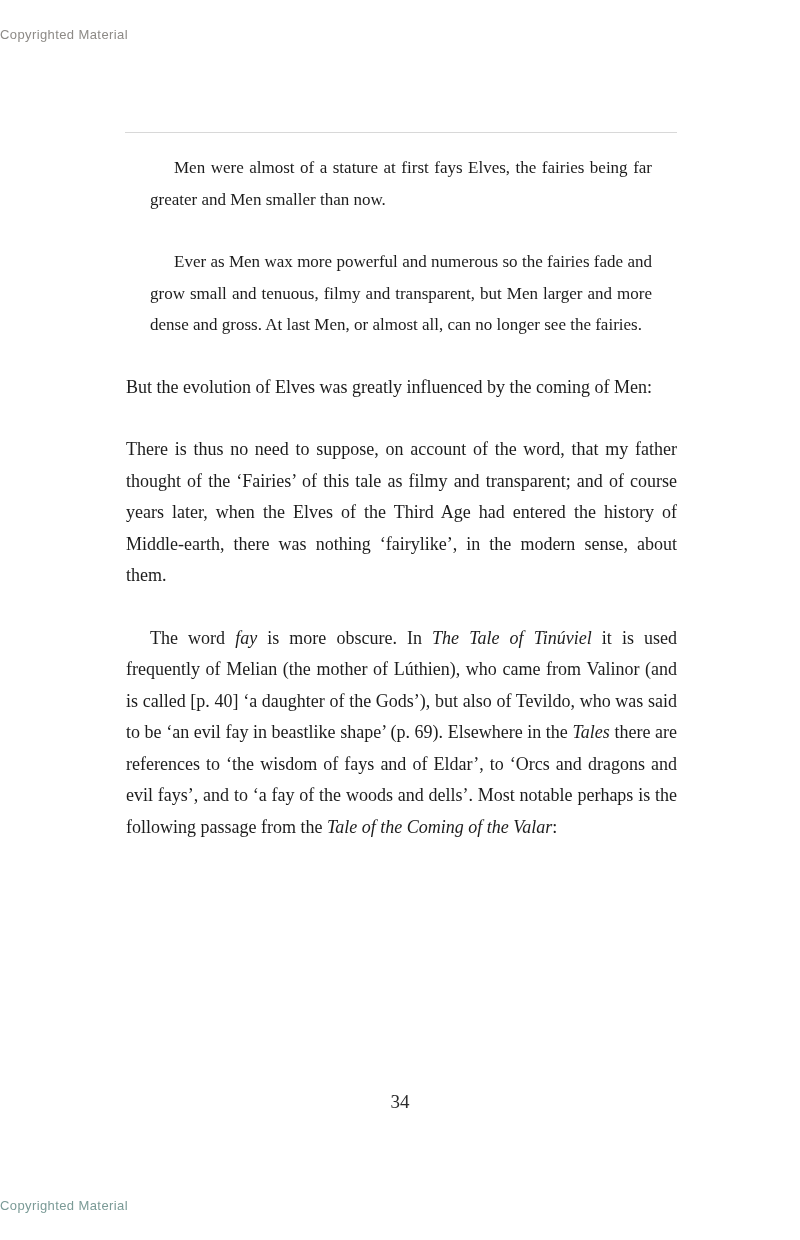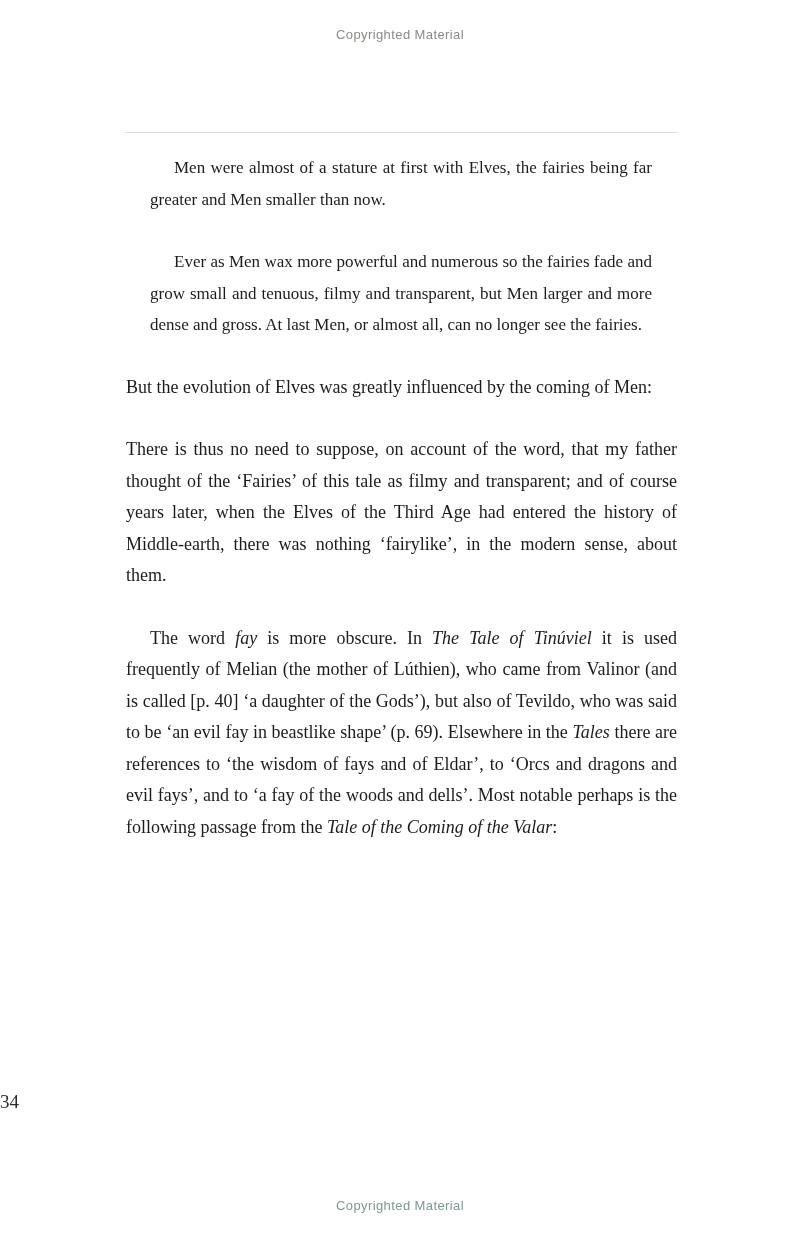--- a/index.html
+++ b/index.html
@@ -11,21 +11,20 @@
     margin: 0 auto;
     background: #ffffff;
     font-family: "Liberation Serif", serif;
     color: #1c1c1c;
     overflow: hidden;
   }
   .copyright {
     position: absolute;
     left: 0;
     width: 100%;
-    text-align: center;
     font-family: "Liberation Sans", sans-serif;
     font-size: 13px;
     letter-spacing: 0.4px;
   }
   .copyright.top { top: 27px; color: #8d8a86; }
   .copyright.bottom { top: 1198px; color: #7a9a96; }
   .running-header {
     position: absolute;
     top: 108px;
     left: 0;
@@ -65,37 +64,37 @@
     margin-left: 24px;
     margin-right: 25px;
   }
   .indent { text-indent: 24px; }
   .block i { font-style: italic; }
   .page-number {
     position: absolute;
     top: 1091px;
     left: 0;
     width: 100%;
-    text-align: left;
+    text-align: center;
     font-size: 19px;
     color: #2b2b2b;
   }
 </style>
 </head>
 <body>
 
 <div class="page">
 
   <div class="copyright top">Copyrighted Material</div>
 
 
   <div class="header-rule"></div>
 
   <main class="page-body">
-      <div class="block quote indent"><span>Men were almost of a stature at first with Elves, the fairies being far greater and Men smaller than now.</span></div>
+      <div class="block quote indent"><span>Men were almost of a stature at first fays Elves, the fairies being far greater and Men smaller than now.</span></div>
       <div class="block quote indent"><span>Ever as Men wax more powerful and numerous so the fairies fade and grow small and tenuous, filmy and transparent, but Men larger and more dense and gross. At last Men, or almost all, can no longer see the fairies.</span></div>
       <div class="block para"><span>But the evolution of Elves was greatly influenced by the coming of Men:</span></div>
       <div class="block para"><span>There is thus no need to suppose, on account of the word, that my father thought of the ‘Fairies’ of this tale as filmy and transparent; and of course years later, when the Elves of the Third Age had entered the history of Middle-earth, there was nothing ‘fairylike’, in the modern sense, about them.</span></div>
       <div class="block para indent"><span>The word </span><i>fay</i><span> is more obscure. In </span><i>The Tale of Tinúviel</i><span> it is used frequently of Melian (the mother of Lúthien), who came from Valinor (and is called [p. 40] ‘a daughter of the Gods’), but also of Tevildo, who was said to be ‘an evil fay in beastlike shape’ (p. 69). Elsewhere in the </span><i>Tales</i><span> there are references to ‘the wisdom of fays and of Eldar’, to ‘Orcs and dragons and evil fays’, and to ‘a fay of the woods and dells’. Most notable perhaps is the following passage from the </span><i>Tale of the Coming of the Valar</i><span>:</span></div>
     </main>
 
   <div class="page-number">34</div>
 
   <div class="copyright bottom">Copyrighted Material</div>
 

